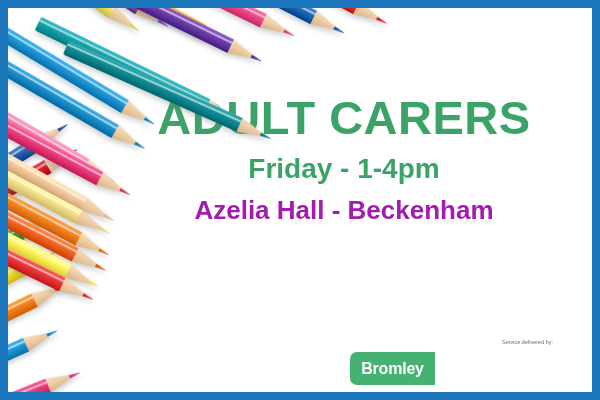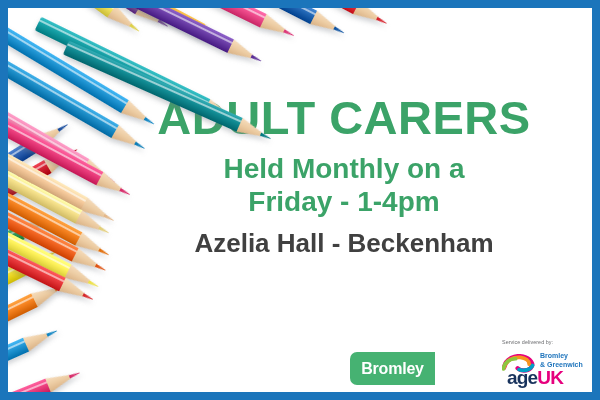--- a/index.html
+++ b/index.html
@@ -119,21 +119,21 @@
   }
   .when {
     color: #3ba368;
     font-size: 28px;
     font-weight: bold;
     line-height: 1.18;
     margin: 0 0 12px 0;
   }
   .when span { display: block; white-space: nowrap; }
   .venue {
-    color: #404040;
+    color: #a21caf;
     font-size: 26px;
     font-weight: bold;
     line-height: 1.0;
     margin: 0;
     white-space: nowrap;
   }
 
   
   #bromley-well-logo {
     position: absolute;
@@ -355,43 +355,27 @@
         <div class="pencil" style="left: 44px; top: 206px; width: 170px; transform: rotate(-22deg); z-index: 6;">
           <div class="barrel" style="background: linear-gradient(rgb(255, 95, 158) 0%, rgb(234, 61, 124) 45%, rgb(196, 23, 86) 100%);"></div>
           <div class="wood"></div>
           <div class="tip" style="background: rgb(216, 43, 106);"></div>
         </div>
       </div>
 
     <div class="textblock">
       <h1 class="heading">ADULT CARERS</h1>
       <div class="when">
-        <span>Held Monthly on a</span>
         <span>Friday - 1-4pm</span>
       </div>
       <div class="venue">Azelia Hall - Beckenham</div>
     </div>
 
     <div id="bromley-well-logo">
       <div class="half green">Bromley</div>
     </div>
 
     <div id="ageuk-lockup">
       <div class="delivered-by">Service delivered by:</div>
-      <div class="ageuk-row">
-        <svg class="ageuk-swoosh" viewBox="0 0 100 56">
-          <path d="M6 40 C 10 14, 40 2, 62 8 C 84 14, 96 30, 84 42 C 74 52, 54 50, 46 42" fill="none" stroke="#e6007e" stroke-width="13" stroke-linecap="round"></path>
-          <path d="M6 40 C 12 18, 34 8, 54 10 C 70 12, 80 20, 80 30" fill="none" stroke="#f7941e" stroke-width="11" stroke-linecap="round"></path>
-          <path d="M4 44 C 6 26, 22 14, 40 14" fill="none" stroke="#8dc63f" stroke-width="11" stroke-linecap="round"></path>
-          <path d="M50 46 C 66 52, 84 46, 90 34" fill="none" stroke="#00a0c6" stroke-width="11" stroke-linecap="round"></path>
-        </svg>
-        <div class="ageuk-region">
-          <div>Bromley</div>
-          <div>&amp; Greenwich</div>
-        </div>
-        <div class="ageuk-word">
-          <span class="age">age</span><span class="uk">UK</span>
-        </div>
-      </div>
     </div>
 
   </div>
 </div>
 
 </body></html>

